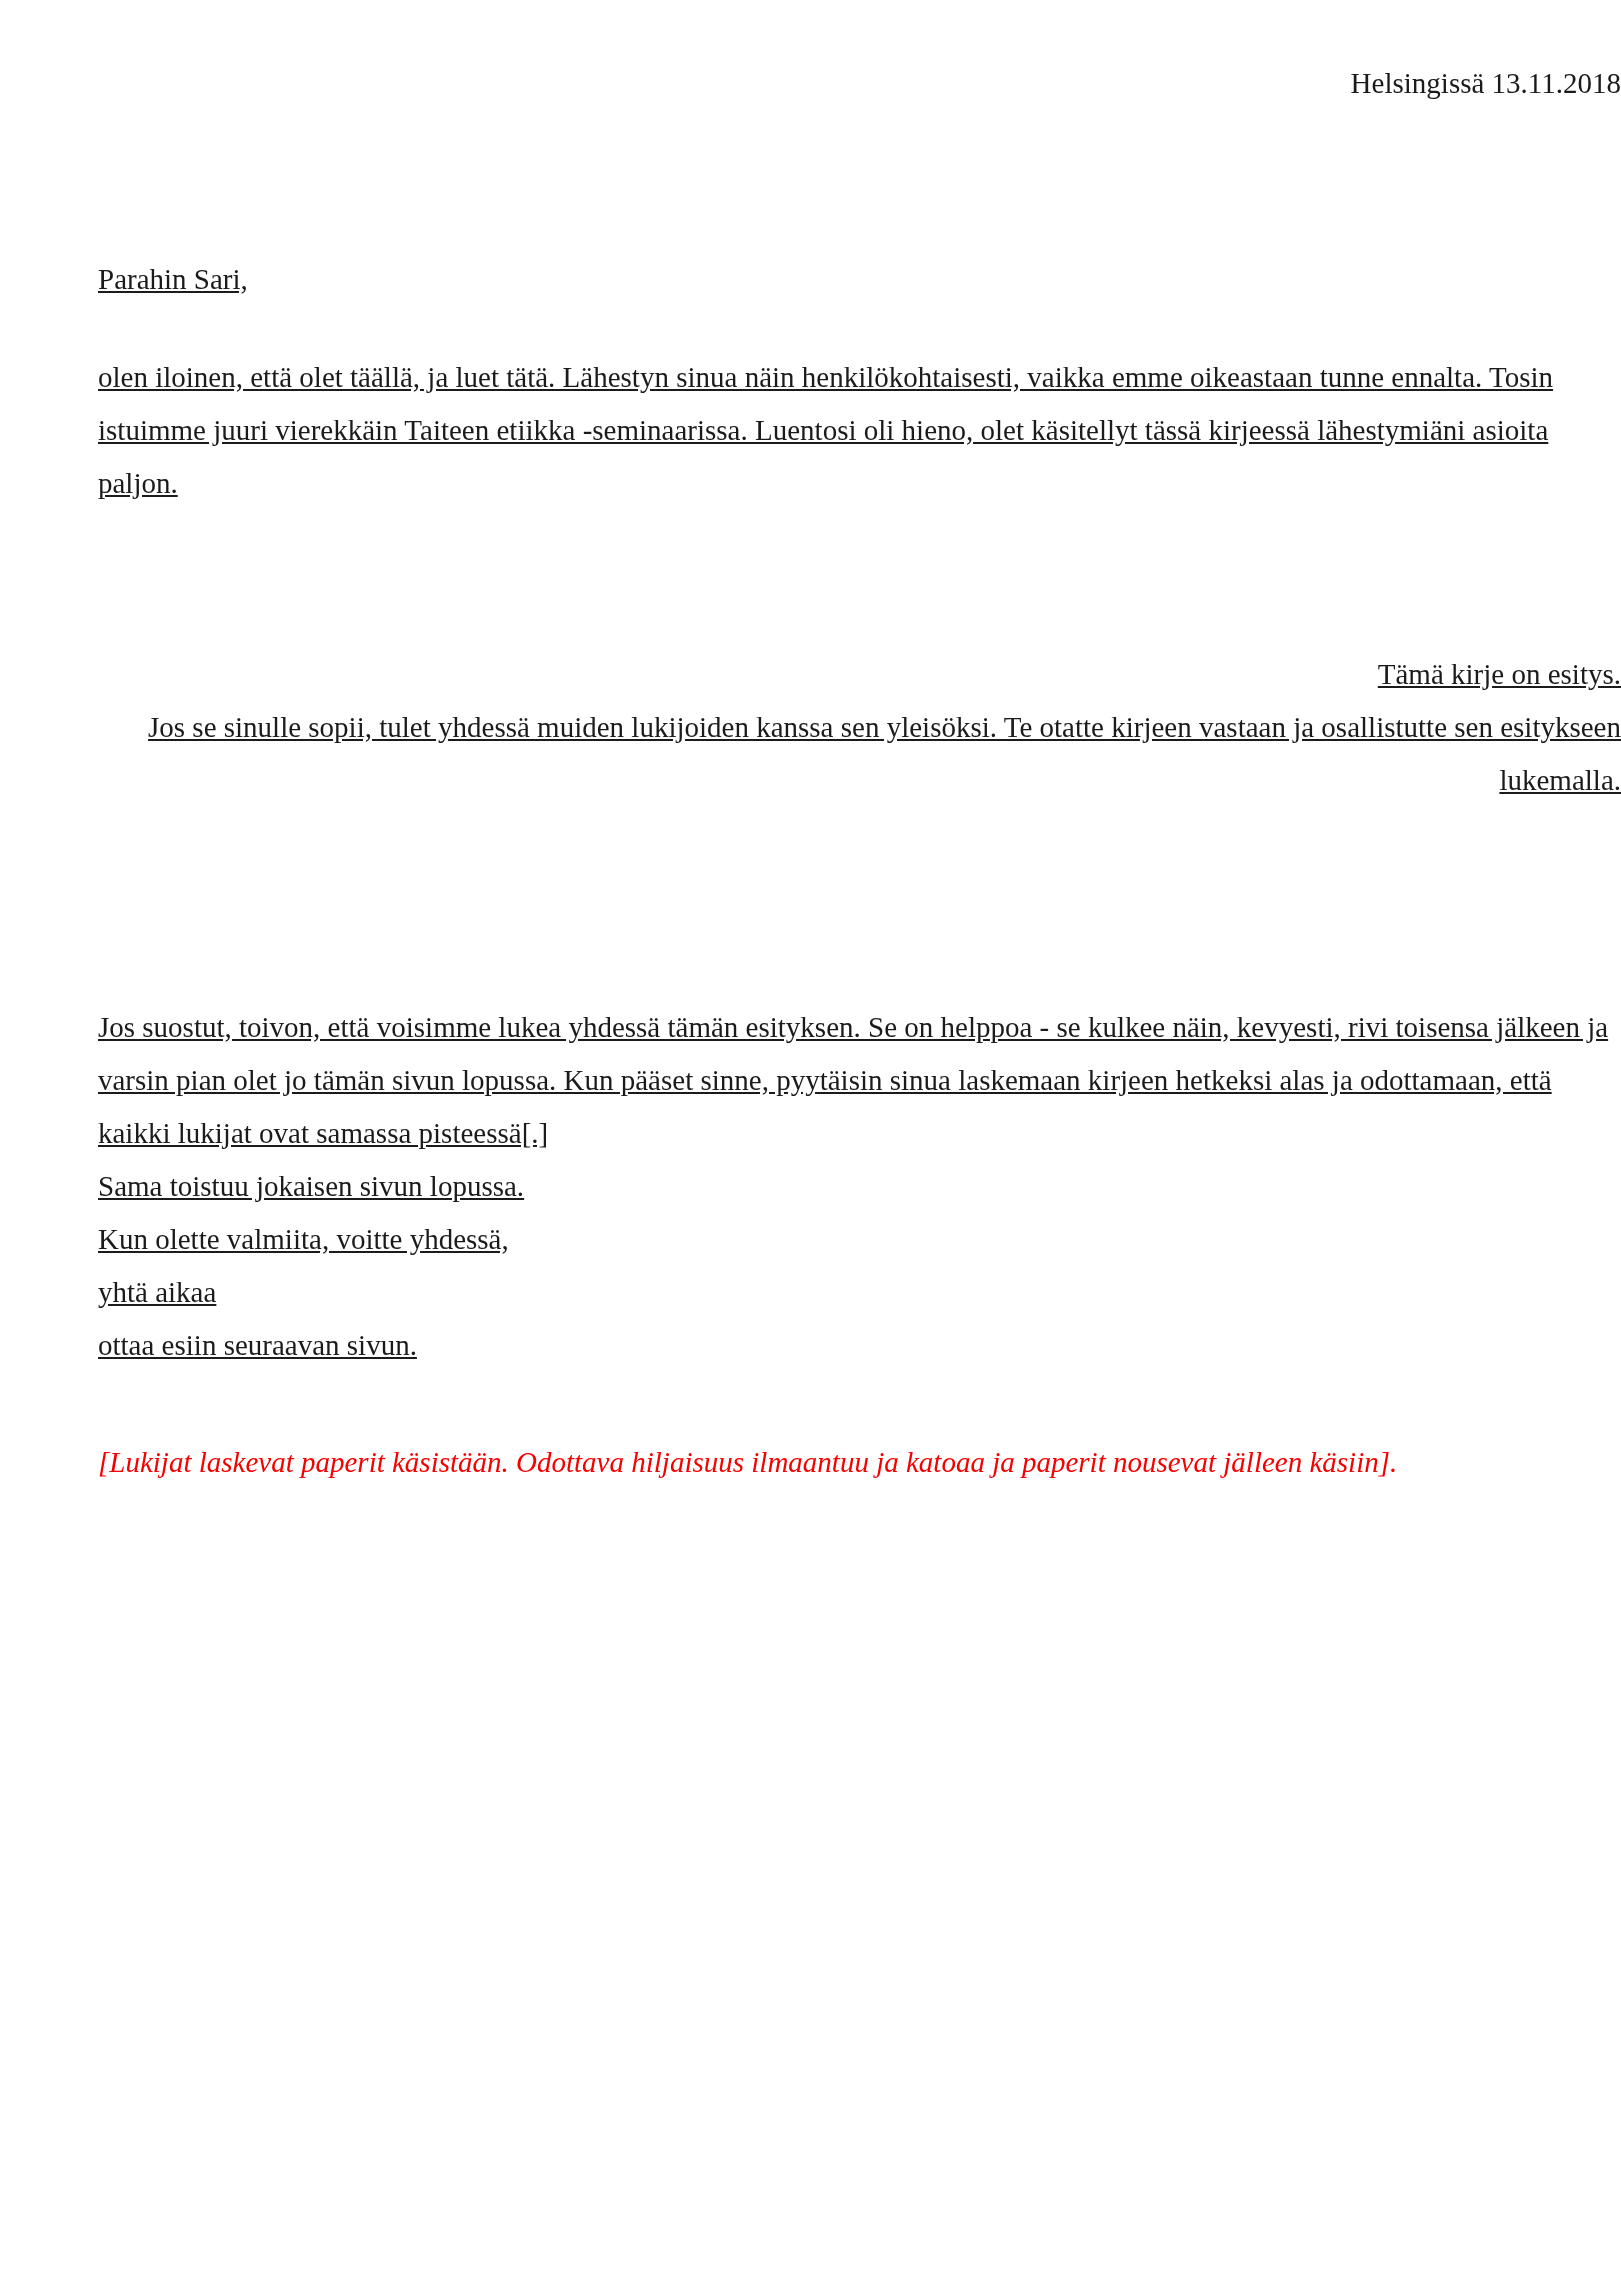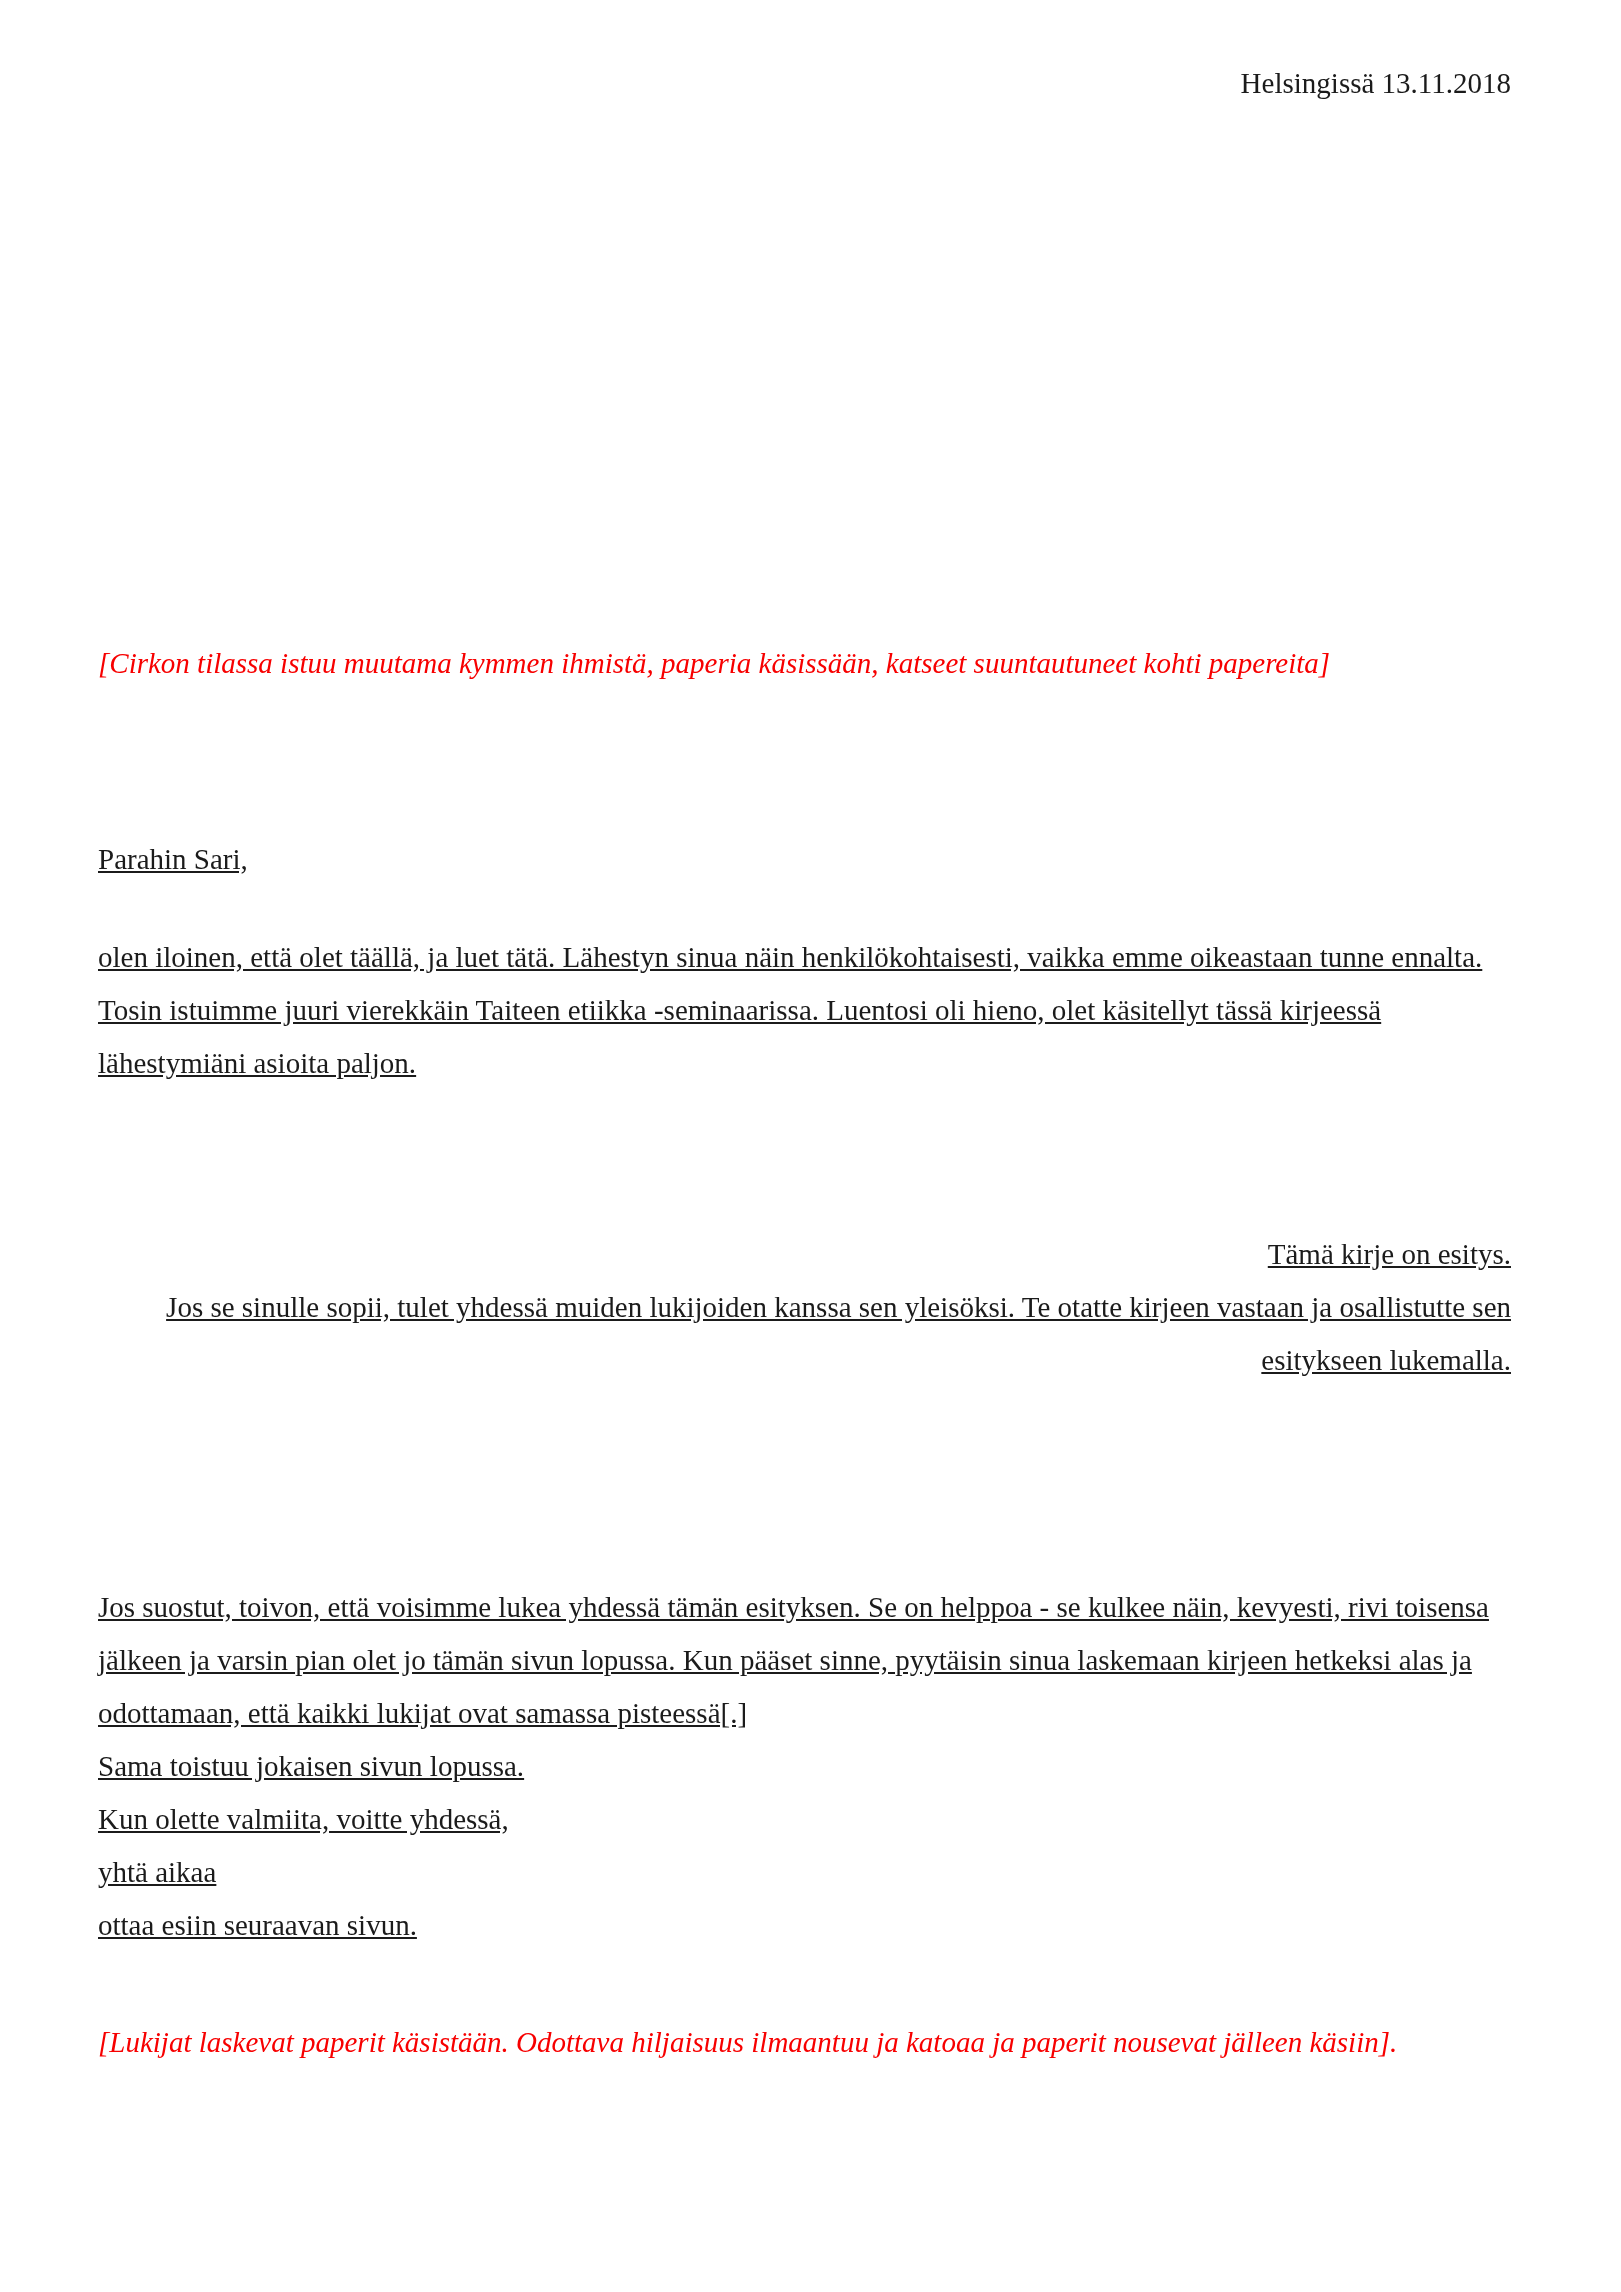--- a/index.html
+++ b/index.html
@@ -12,21 +12,20 @@
     background: var(--bg);
     font-family: "Liberation Serif", "DejaVu Serif", serif;
   }
   .page {
     position: relative;
     width: 1621px;
     height: 2105px;
     background: var(--bg);
     color: var(--ink);
     padding-left: 98px;
-    padding-right: 110px;
     font-size: 29px;
     line-height: 53px;
     overflow: hidden;
   }
   .dateline {
     margin-top: 57px;
     text-align: right;
     white-space: pre-line;
   }
   .para {
@@ -47,21 +46,20 @@
   .p3         { margin-top: 194px; }
   .sd4        { margin-top: 64px; }
 </style>
 </head>
 <body>
 
 <div class="page">
 
   <div class="dateline">Helsingissä 13.11.2018</div>
 
-  <div class="stage sd1">[Cirkon tilassa istuu muutama kymmen ihmistä, paperia käsissään, katseet suuntautuneet kohti papereita]</div>
 
   <div class="para salutation">Parahin Sari,</div>
 
   <div class="para p1">olen iloinen, että olet täällä, ja luet tätä. Lähestyn sinua näin henkilökohtaisesti, vaikka emme oikeastaan tunne ennalta. Tosin istuimme juuri vierekkäin Taiteen etiikka -seminaarissa. Luentosi oli hieno, olet käsitellyt tässä kirjeessä lähestymiäni asioita paljon.</div>
 
 
   <div class="para p2">Tämä kirje on esitys.
 Jos se sinulle sopii, tulet yhdessä muiden lukijoiden kanssa sen yleisöksi. Te otatte kirjeen vastaan ja osallistutte sen esitykseen lukemalla.</div>
 
 

